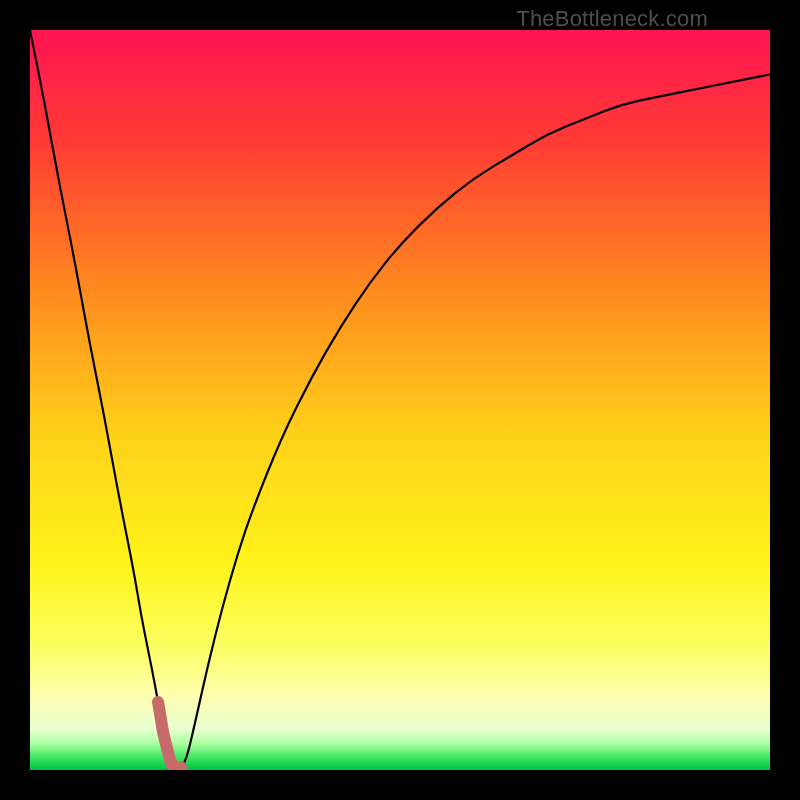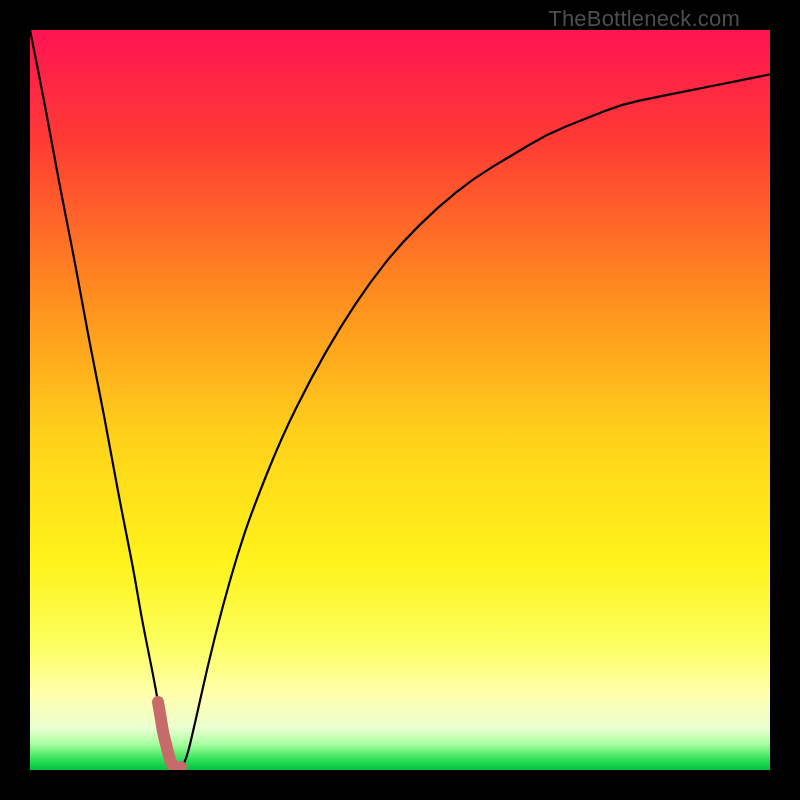--- a/index.html
+++ b/index.html
@@ -9,21 +9,20 @@
     height: 800px;
     overflow: hidden;
     background: #000;
     font-family: Arial, Helvetica, sans-serif;
   }
   .chart-wrap {
     position: relative;
     width: 720px;
     height: 800px;
     background: #000;
-    padding-left: 32px;
   }
   .plot-area {
     position: absolute;
     left: 30px;
     top: 30px;
     width: 740px;
     height: 740px;
   }
   .gradient-bg {
     position: absolute;

